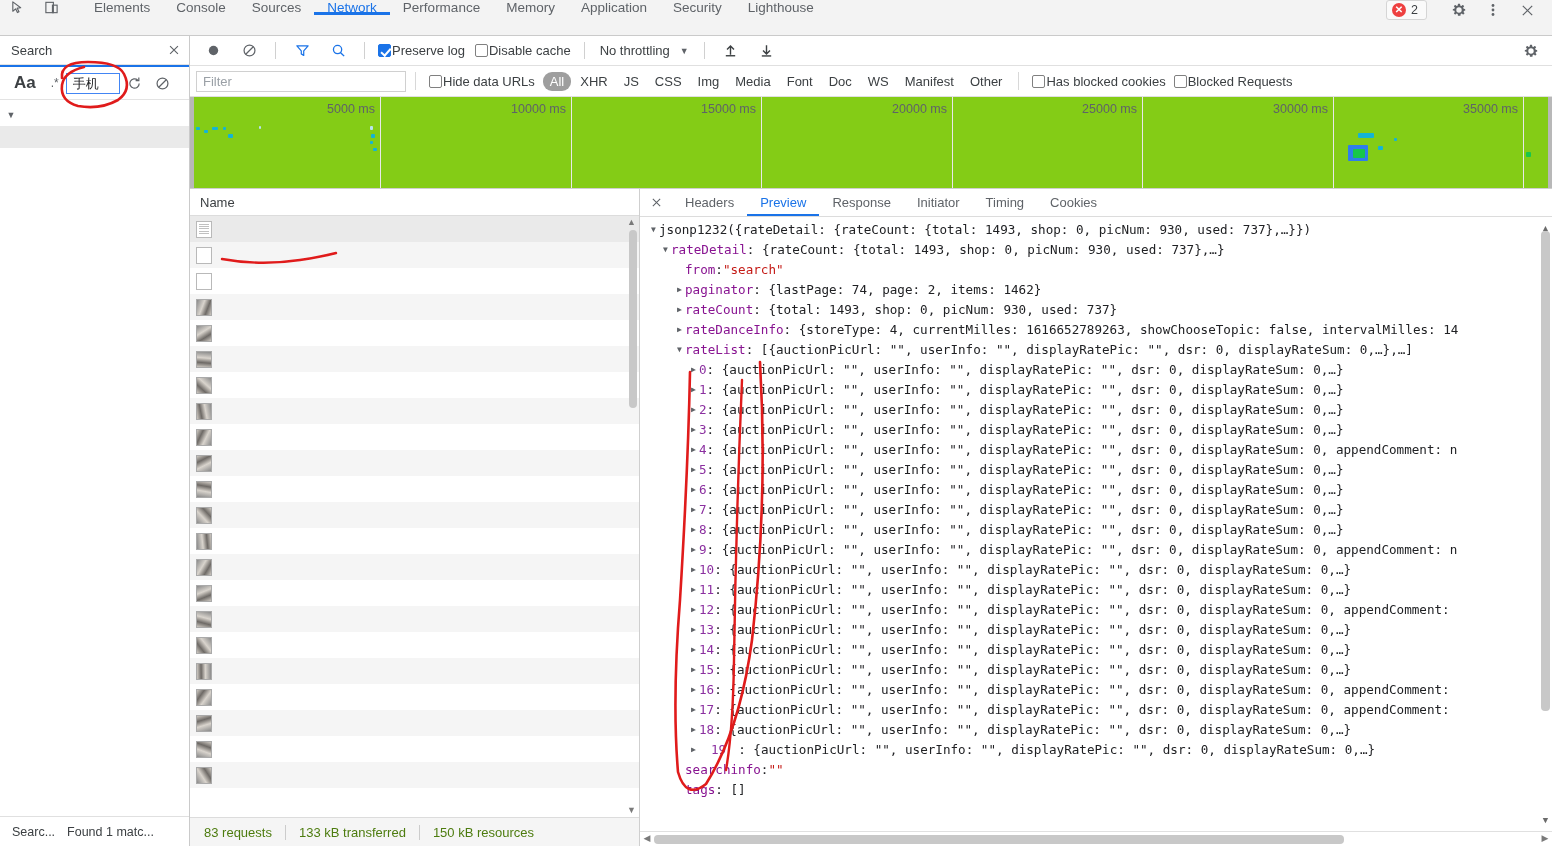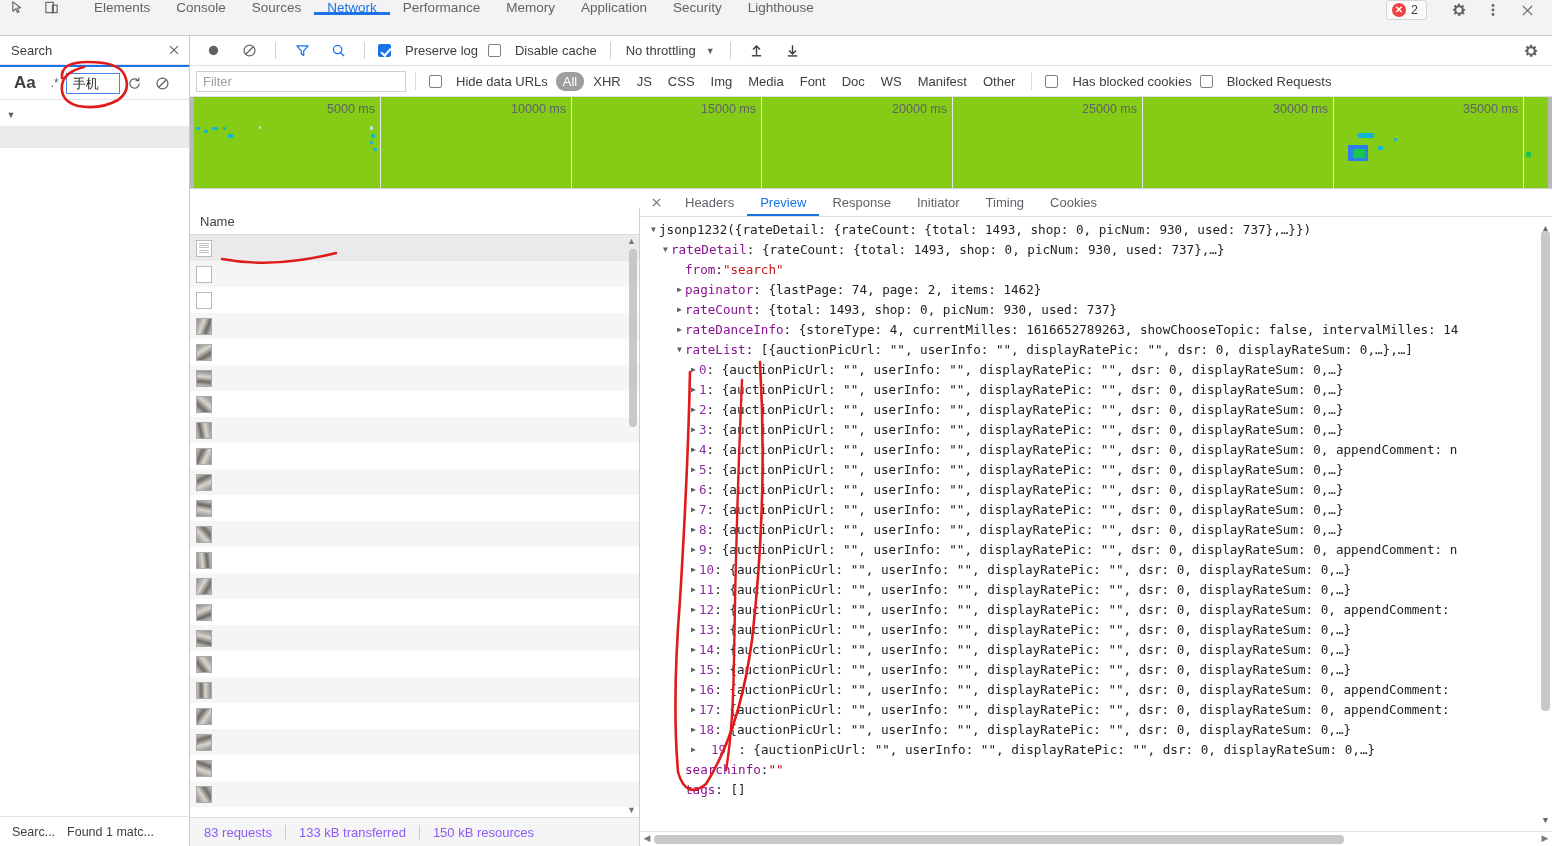--- a/index.html
+++ b/index.html
@@ -106,21 +106,21 @@
   
   .netpane { flex: 1; display: flex; flex-direction: column; min-width: 0; }
   .nettoolbar {
     height: 30px; min-height: 30px;
     display: flex; align-items: center;
     border-bottom: 1px solid #e0e0e0;
     padding-left: 6px; gap: 2px;
     background: #fff;
   }
   .nettoolbar .tsep { width: 1px; height: 17px; background: #d0d0d0; margin: 0 7px; }
-  .cbwrap { display: flex; align-items: center; gap: 14px; font-size: 13px; color: #3c4043; cursor: pointer; white-space: nowrap; padding: 0 4px; }
+  .cbwrap { display: flex; align-items: center; gap: 1px; font-size: 13px; color: #3c4043; cursor: pointer; white-space: nowrap; padding: 0 4px; }
   .cbox { width: 13px; height: 13px; border: 1px solid #808080; border-radius: 2px; background: #fff; display:inline-block; position: relative; }
   .cbox.on { background: #1a73e8; border-color: #1a73e8; }
   .cbox.on:after {
     content: ""; position: absolute; left: 4px; top: 0.5px;
     width: 3.5px; height: 8px; border: solid #fff; border-width: 0 2px 2px 0;
     transform: rotate(42deg);
   }
   .throttle { display:flex; align-items:center; gap: 10px; font-size: 13px; color: #3c4043; padding: 0 6px; cursor: pointer; white-space: nowrap;}
   .throttle .caret { font-size: 9px; color: #5f6368; }
   .toolbar-right { margin-left: auto; display: flex; align-items: center; padding-right: 4px; }
@@ -149,21 +149,21 @@
     border-bottom: 1px solid #cfcfcf;
     position: relative; background: #84cc16; overflow: hidden;
   }
   .ovline { position: absolute; top: 0; bottom: 0; width: 1px; background: #e8e8e8; }
   .ovlabel { position: absolute; top: 5px; font-size: 12.5px; color: #5f6368; transform: translateX(-100%); padding-right: 5px; white-space: nowrap; }
   .ovbar { position: absolute; border-radius: 1px; }
   .ovhandle { position: absolute; top: 0; bottom: 0; width: 4px; background: #b8b8b8; }
 
   
   .split { flex: 1; display: flex; min-height: 0; }
-  .reqlist { width: 450px; min-width: 450px; border-right: 1px solid #cfcfcf; display: flex; flex-direction: column; background: #fff; margin-top: 19px; }
+  .reqlist { width: 450px; min-width: 450px; border-right: 1px solid #cfcfcf; display: flex; flex-direction: column; background: #fff; }
   .reqhdr {
     height: 27px; min-height: 27px; display: flex; align-items: center;
     border-bottom: 1px solid #dcdcdc; padding-left: 10px;
     font-size: 13px; color: #3c4043; background: #fff;
   }
   .reqrows { flex: 1; overflow: hidden; position: relative; }
   .reqrow {
     height: 26px; display: flex; align-items: center;
     font-size: 13px; color: #202124; padding-left: 6px;
     white-space: nowrap; cursor: pointer; position: relative;
@@ -180,21 +180,21 @@
   .ricon.doc:before {
     content: ""; width: 10px; height: 11px;
     background: repeating-linear-gradient(to bottom, #c0c0c0 0 1px, transparent 1px 2.2px);
   }
   .ricon.plain { background: #fff; }
   .ricon.img { border-color: #aaa; }
   .rname { overflow: hidden; text-overflow: clip; }
   .reqfooter {
     height: 29px; min-height: 29px; display: flex; align-items: center;
     border-top: 1px solid #dcdcdc; background: #f5f5f5;
-    padding-left: 14px; gap: 0px; font-size: 13px; color: #8b5cf6;
+    padding-left: 14px; gap: 0px; font-size: 13px; color: #4d7c0f;
   }
   .reqfooter .fitem { padding: 0 13px; }
   .reqfooter .fdiv { width: 1px; height: 15px; background: #ccc; }
 
   
   .vscroll { position: absolute; right: 1px; width: 10px; top: 0; bottom: 0; }
   .vscroll .thumb { position: absolute; left: 1px; width: 8px; background: #c8c8c8; border-radius: 4px; }
   .arrowup, .arrowdown { position: absolute; right: 1px; width: 11px; height: 11px; color: #7a7a7a; font-size: 9px; text-align: center; }
 
   

